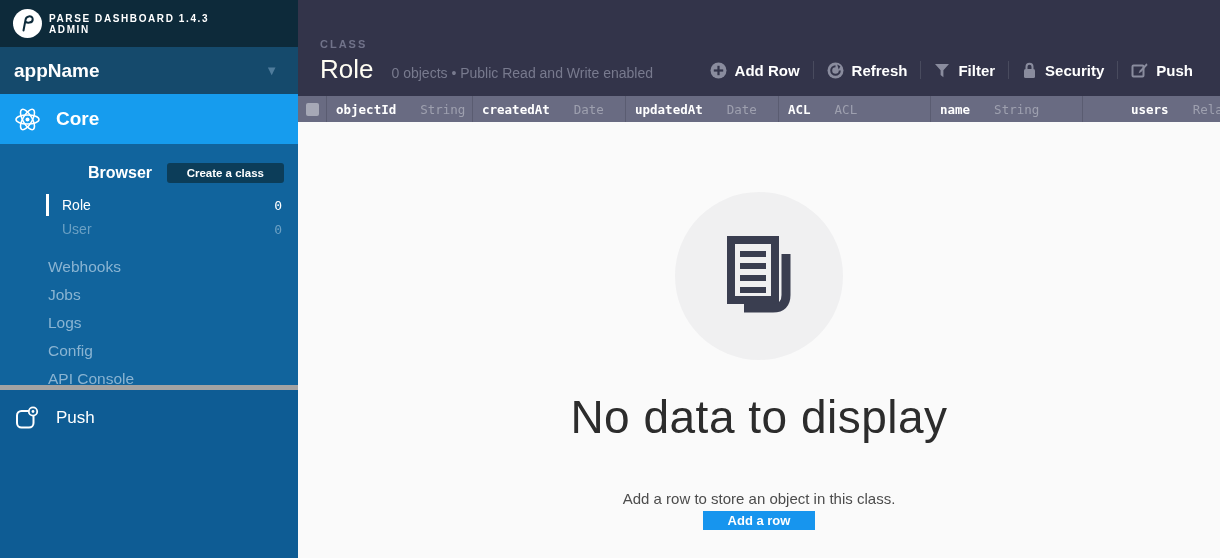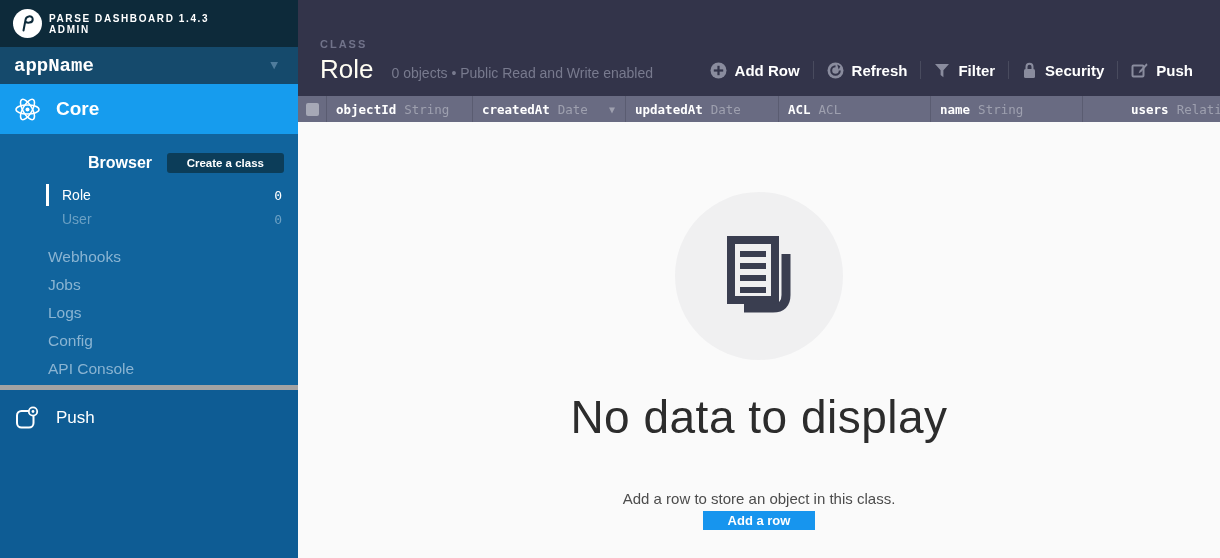--- a/index.html
+++ b/index.html
@@ -5,21 +5,21 @@
   * { margin:0; padding:0; box-sizing:border-box; }
   html,body { width:1220px; height:558px; overflow:hidden; }
   body { font-family:"Liberation Sans", sans-serif; }
   #root { position:relative; width:1220px; height:558px; background:#FAFAFA; overflow:hidden; }
 
   
   .sidebar { position:absolute; left:0; top:0; width:298px; height:558px; background:#11649D; }
   .logo-bar { height:47px; background:#0D2A3A; display:flex; align-items:center; padding-left:13px; }
   .logo-circle { width:29px; height:29px; flex:0 0 29px; }
   .logo-text { margin-left:7px; color:#fff; font-size:10px; font-weight:bold; letter-spacing:1.6px; line-height:11px; }
-  .app-row { height:37px; background:#154A6C; display:flex; align-items:center; padding:16px 14px;font-family:Liberation Mono, monospace; }
+  .app-row { height:47px; background:#154A6C; display:flex; align-items:center; padding:16px 14px; }
   .app-name { color:#fff; font-size:19px; font-weight:bold; }
   .app-chevron { margin-left:auto; margin-right:6px; color:#4F7C9C; font-size:13px; }
   .core-header { height:50px; background:#169CEE; display:flex; align-items:center; padding-left:14px; cursor:pointer; }
   .core-label { color:#fff; font-size:19px; font-weight:bold; margin-left:15px; }
   .core-body { height:241px; padding-top:17px; }
   .browser-row { display:flex; align-items:center; padding:0 14px 0 48px; height:24px; }
   .browser-label { color:#fff; font-size:16px; font-weight:bold;margin-left:40px; }
   .create-class-btn { margin-left:auto; background:#0C3D59; color:#fff; font-size:11.5px; font-weight:bold; padding:4px 20px; border:none; border-radius:3px; font-family:"Liberation Sans", sans-serif; cursor:pointer; }
   .class-list { margin-top:8px; }
   .class-row { display:flex; align-items:center; height:24px; padding-right:16px; cursor:pointer; }
@@ -42,21 +42,21 @@
   .class-title { color:#FFFDF3; font-size:26px; font-weight:normal; }
   .class-subtitle { color:#787A8E; font-size:14px; margin-left:18px; }
   .toolbar { position:absolute; right:14px; top:55px; height:30px; display:flex; align-items:center; }
   .tb-item { display:flex; align-items:center; gap:8px; padding:0 13px; color:#fff; font-size:15px; font-weight:600; cursor:pointer; }
   .tb-sep { width:1px; height:18px; background:#494B5E; }
 
   
   .table-header { position:absolute; left:298px; top:96px; right:0; height:26px; background:#696B82; display:flex; align-items:stretch; font-family:"DejaVu Sans Mono", monospace; font-size:12.5px; }
   .cb-cell { flex:0 0 28px; display:flex; align-items:center; justify-content:center; }
   .header-checkbox { width:13px; height:13px; background:#A6A8B6; border-radius:2px; cursor:pointer; }
-  .th-col { display:flex; align-items:center; gap:8px; padding-left:9px; border-left:1px solid #5A5C71; overflow:hidden; white-space:nowrap; cursor:pointer; }
+  .th-col { display:flex; align-items:center; gap:24px; padding-left:9px; border-left:1px solid #5A5C71; overflow:hidden; white-space:nowrap; cursor:pointer; }
   .th-name { color:#fff; font-weight:bold; }
   .th-type { color:#9EA0AF; }
   .col-0 { flex:0 0 146px; } .col-1 { flex:0 0 153px; } .col-2 { flex:0 0 153px; }
   .col-3 { flex:0 0 152px; } .col-4 { flex:0 0 152px; } .col-5 { flex:1 1 auto;padding-left:48px; }
   .sort-icon { margin-left:auto; margin-right:10px; color:#9EA0AF; font-size:10px; }
 
   
   .content { position:absolute; left:298px; top:122px; right:0; bottom:0; background:#FAFAFA; text-align:center; }
   .empty-circle { width:168px; height:168px; border-radius:50%; background:#F0F0F1; margin:70px auto 0; display:flex; align-items:center; justify-content:center; }
   .empty-title { margin-top:30px; font-size:46px; font-weight:200; color:#2C2C2C; letter-spacing:0.5px; }

